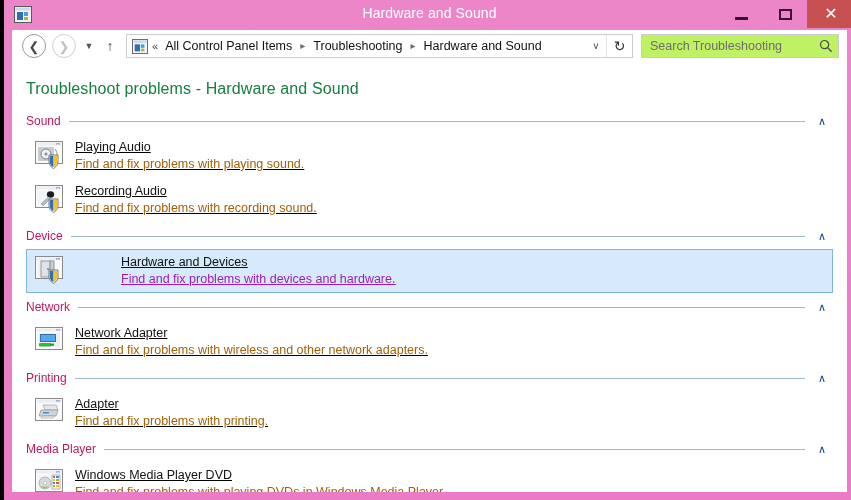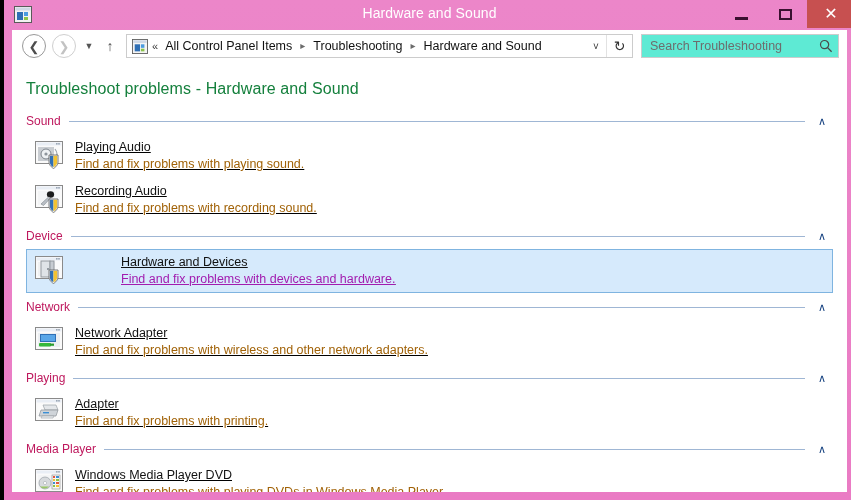--- a/index.html
+++ b/index.html
@@ -141,21 +141,21 @@
     width: 26px; height: 22px;
     border-left: 1px solid #e2e2e2;
     display:flex; align-items:center; justify-content:center;
     font-size: 14px; color: #333;
   }
 
   .searchbox {
     flex: 0 0 198px;
     height: 24px;
     border: 1px solid #cccccc;
-    background: #5eead4;
+    background: #bef264;
     display: flex;
     align-items: center;
     margin-left: 8px;
     margin-right: 4px;
   }
   .search-ph {
     flex: 1 1 auto;
     font-size: 12.5px;
     color: #6d6d6d;
     padding-left: 8px;
@@ -432,21 +432,21 @@
               </span>
               <span class="item-text">
                 <span class="item-title">Network Adapter</span>
                 <span class="item-desc">Find and fix problems with wireless and other network adapters.</span>
               </span>
             </div>
           </div>
         </div>
         <div class="section">
           <div class="section-head">
-            <span class="sec-name">Playing</span>
+            <span class="sec-name">Printing</span>
             <span class="sec-rule"></span>
             <span class="sec-chevron">∧</span>
           </div>
           <div class="items">
             <div class="item">
               <span class="item-icon">
                 <svg width="32" height="30" viewBox="0 0 32 30">
                   <rect x="0.5" y="1.5" width="27" height="22" fill="#fafafa" stroke="#8a8a8a"></rect>
                   <rect x="1.5" y="2.5" width="25" height="3" fill="#e9eef5"></rect>
                   <rect x="21" y="3" width="1.6" height="1.6" fill="#9aa6b5"></rect>

